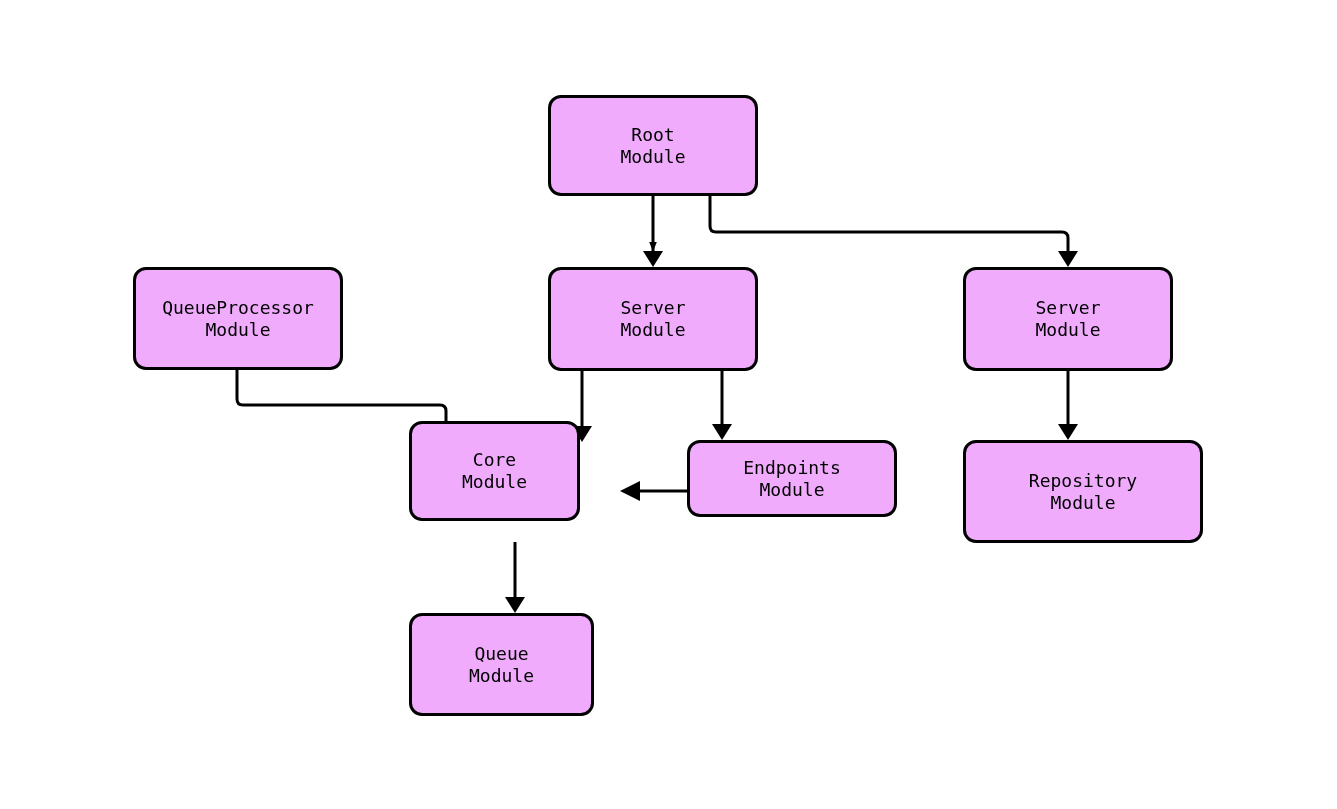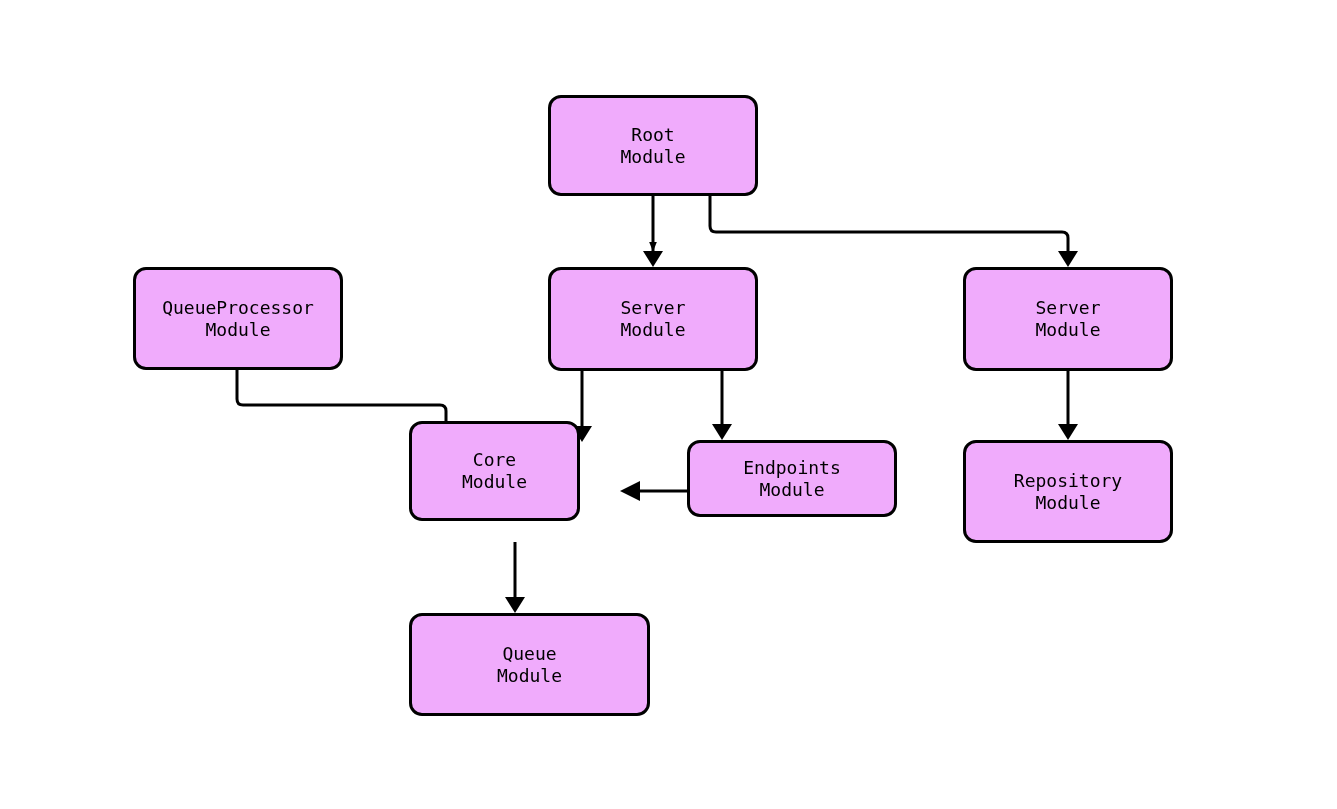--- a/index.html
+++ b/index.html
@@ -112,23 +112,23 @@
   <div class="node" style="left:409px; top:421px; width:171px; height:100px;text-align:right;">
     <span class="node-line">Core</span>
     <span class="node-line">Module</span>
   </div>
 
   <div class="node" style="left:687px; top:440px; width:210px; height:77px;">
     <span class="node-line">Endpoints</span>
     <span class="node-line">Module</span>
   </div>
 
-  <div class="node" style="left:963px; top:440px; width:210px; height:103px;">
+  <div class="node" style="left:963px; top:440px; width:240px; height:103px;">
     <span class="node-line">Repository</span>
     <span class="node-line">Module</span>
   </div>
 
-  <div class="node" style="left:409px; top:613px; width:241px; height:103px;">
+  <div class="node" style="left:409px; top:613px; width:185px; height:103px;">
     <span class="node-line">Queue</span>
     <span class="node-line">Module</span>
   </div>
 
 </div>
 
 </body></html>

